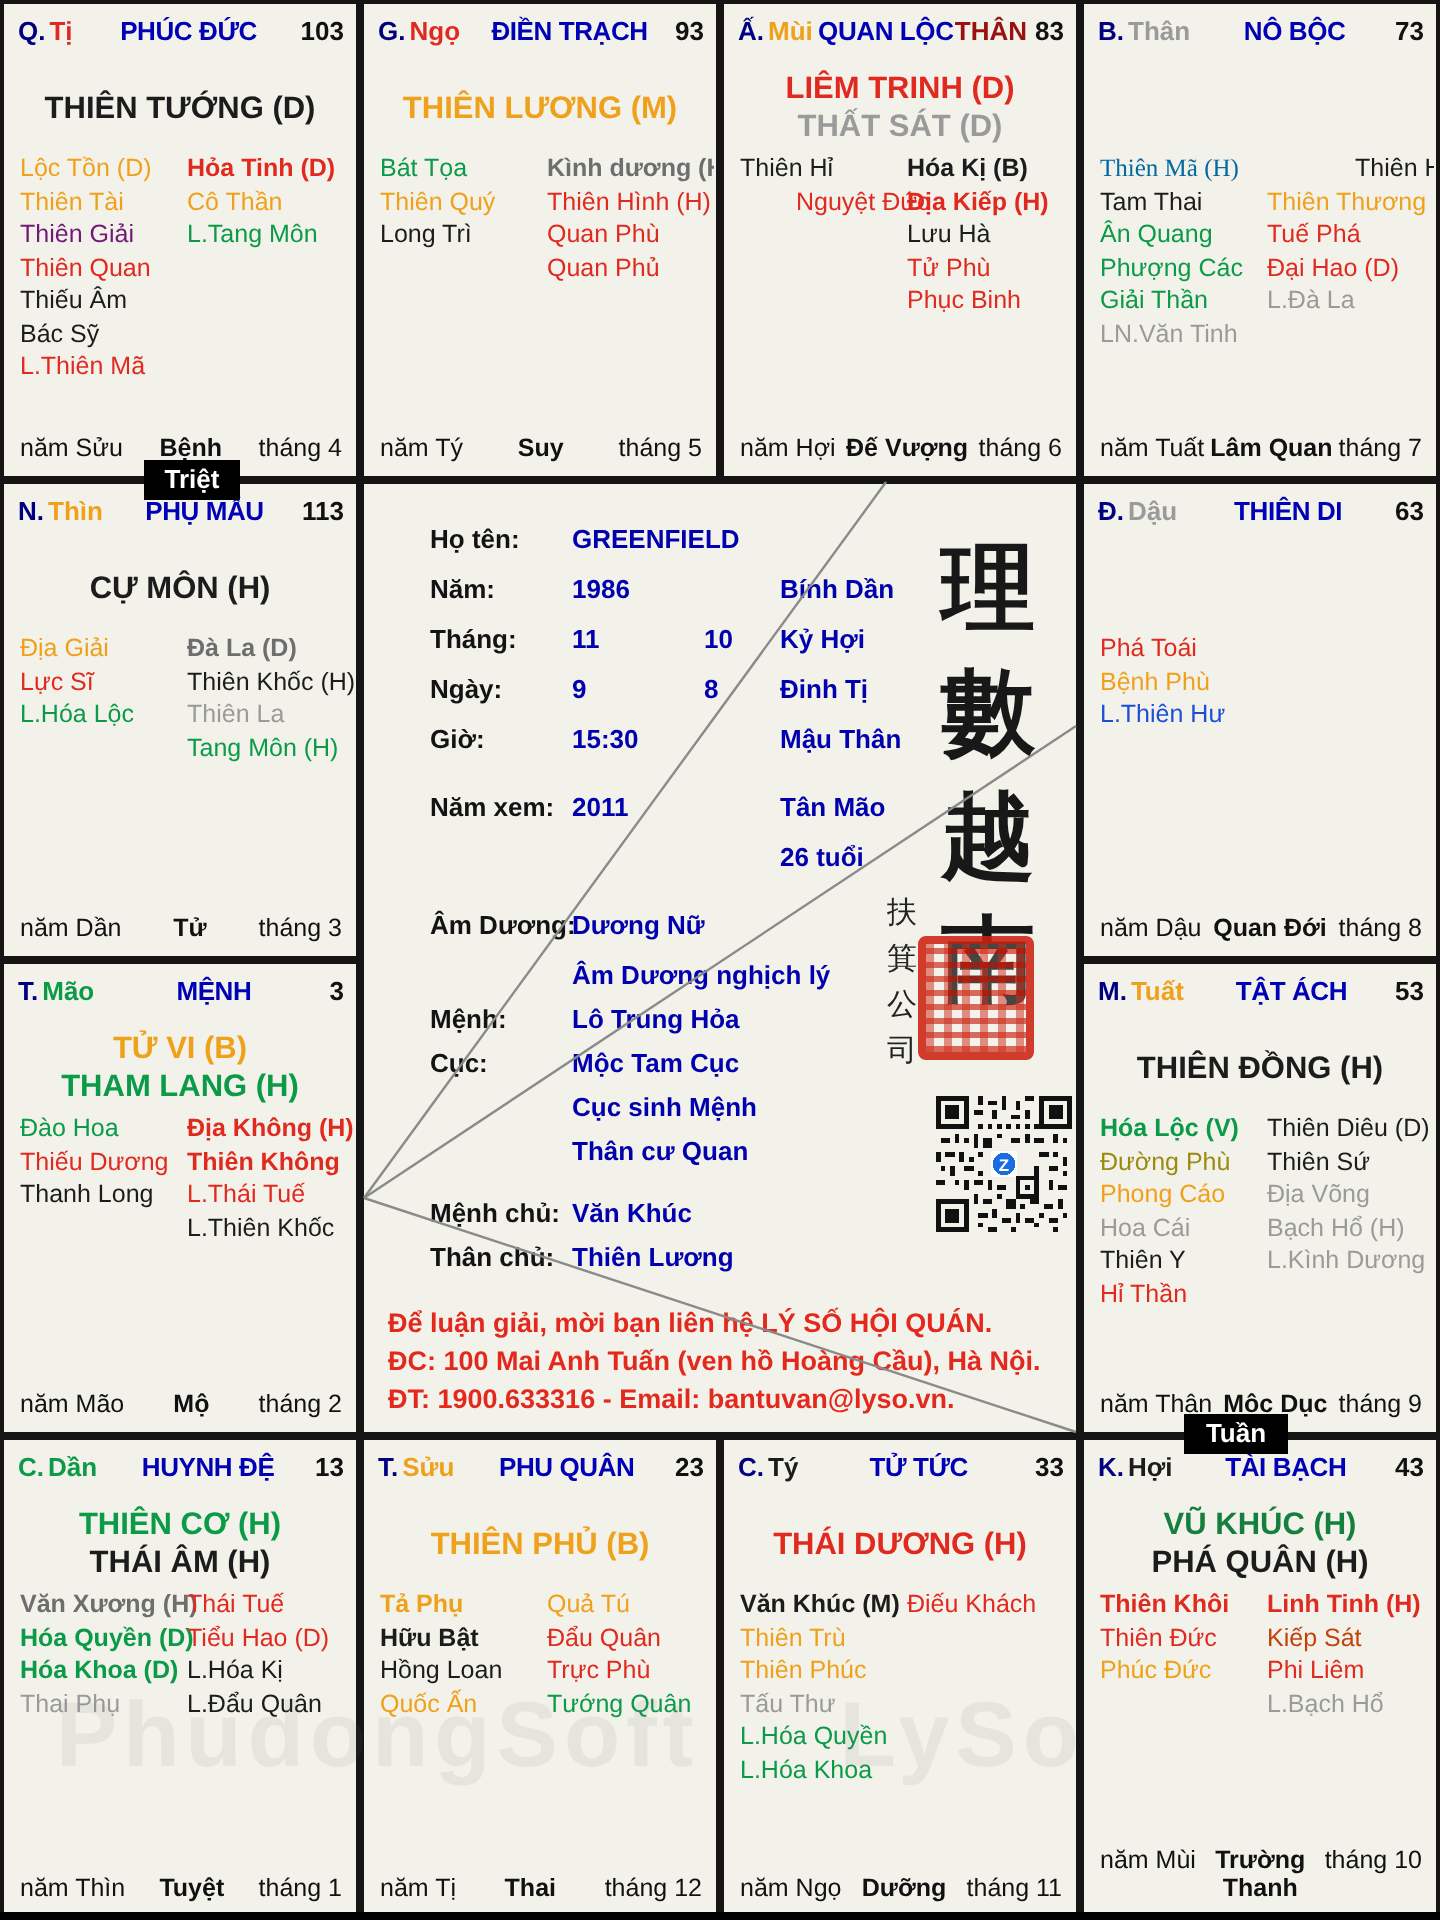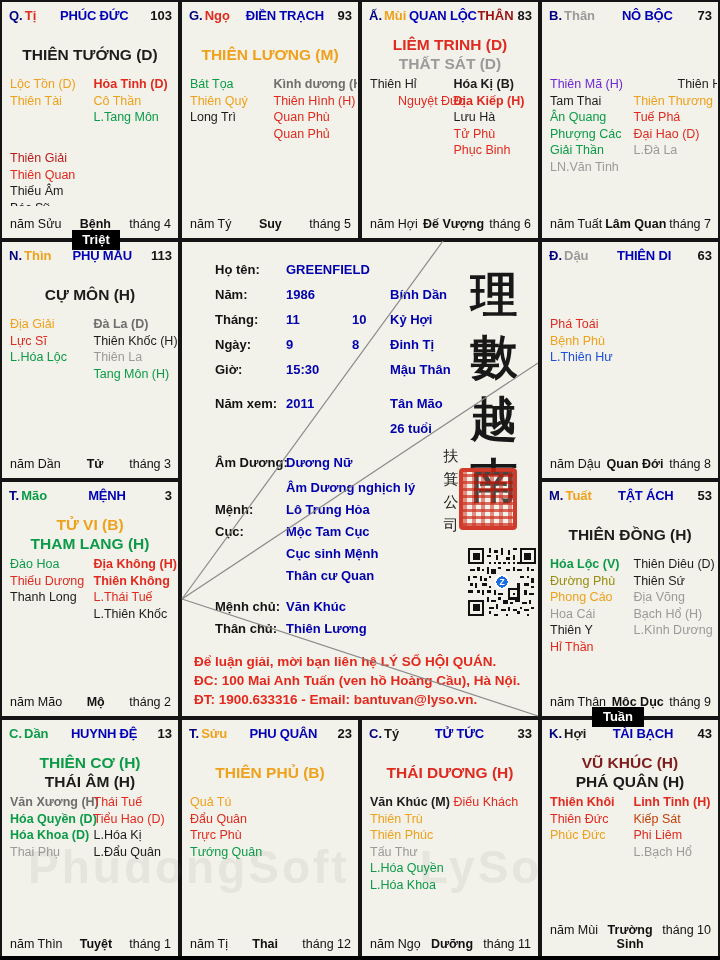--- a/index.html
+++ b/index.html
@@ -63,21 +63,21 @@
         <span class="nm">PHÚC ĐỨC</span>
         <span class="no">103</span>
       </div>
       <div class="mains">
         <div style="color: rgb(28, 28, 28);">THIÊN TƯỚNG (D)</div>
       </div>
       <div class="cols">
         <div class="col">
           <div style="color: rgb(239, 161, 28);">Lộc Tồn (D)</div>
           <div style="color: rgb(239, 161, 28);">Thiên Tài</div>
-          <div style="color: #b91c1c; margin-top: 41px;">Thiên Giải</div>
+          <div style="color: #701a75;">Thiên Giải</div>
           <div style="color: rgb(224, 42, 32);">Thiên Quan</div>
           <div style="color: rgb(28, 28, 28);">Thiếu Âm</div>
           <div style="color: rgb(28, 28, 28);">Bác Sỹ</div>
           <div style="color: rgb(224, 42, 32);">L.Thiên Mã</div>
         </div>
         <div class="col">
           <div style="color: rgb(224, 42, 32); font-weight: bold;">Hỏa Tinh (D)</div>
           <div style="color: rgb(239, 161, 28);">Cô Thần</div>
           <div style="color: rgb(11, 155, 72);">L.Tang Môn</div>
         </div>
@@ -151,21 +151,21 @@
   <div class="cell" style="left:540px;top:0;width:180px;height:240px;">
       <div class="ph">
         <span class="sb" style="color: rgb(0, 0, 128);">B. </span>
         <span class="sb" style="color: rgb(154, 154, 154);">Thân</span>
         <span class="nm">NÔ BỘC</span>
         <span class="no">73</span>
       </div>
       <div class="mains"></div>
       <div class="cols">
         <div class="col">
-          <div style="color: #6d28d9;">Thiên Mã (H)</div>
+          <div style="color: #0369a1; font-family: Liberation Serif, serif;">Thiên Mã (H)</div>
           <div style="color: rgb(28, 28, 28);">Tam Thai</div>
           <div style="color: rgb(11, 155, 72);">Ân Quang</div>
           <div style="color: rgb(11, 155, 72);">Phượng Các</div>
           <div style="color: rgb(11, 155, 72);">Giải Thần</div>
           <div style="color: rgb(154, 154, 154);">LN.Văn Tinh</div>
         </div>
         <div class="col">
           <div style="color: rgb(28, 28, 28); margin-left: 44px;">Thiên Hư (H)</div>
           <div style="color: rgb(239, 161, 28);">Thiên Thương</div>
           <div style="color: rgb(224, 42, 32);">Tuế Phá</div>
@@ -328,20 +328,26 @@
         <span class="sb" style="color: rgb(0, 0, 128);">T. </span>
         <span class="sb" style="color: rgb(239, 161, 28);">Sửu</span>
         <span class="nm">PHU QUÂN</span>
         <span class="no">23</span>
       </div>
       <div class="mains">
         <div style="color: rgb(239, 161, 28);">THIÊN PHỦ (B)</div>
       </div>
       <div class="cols">
         <div class="col">
+          <div style="color: rgb(239, 161, 28); font-weight: bold;">Tả Phụ</div>
+          <div style="color: rgb(28, 28, 28); font-weight: bold;">Hữu Bật</div>
+          <div style="color: rgb(28, 28, 28);">Hồng Loan</div>
+          <div style="color: rgb(239, 161, 28);">Quốc Ấn</div>
+        </div>
+        <div class="col">
           <div style="color: rgb(239, 161, 28);">Quả Tú</div>
           <div style="color: rgb(224, 42, 32);">Đẩu Quân</div>
           <div style="color: rgb(224, 42, 32);">Trực Phù</div>
           <div style="color: rgb(11, 155, 72);">Tướng Quân</div>
         </div>
       </div>
       <div class="pf">
         <span>năm Tị</span>
         <span class="st">Thai</span>
         <span>tháng 12</span>
@@ -377,39 +383,39 @@
       </div>
     </div>
   <div class="cell" style="left:540px;top:718px;width:180px;height:242px;">
       <div class="ph">
         <span class="sb" style="color: rgb(0, 0, 128);">K. </span>
         <span class="sb" style="color: rgb(28, 28, 28);">Hợi</span>
         <span class="nm">TÀI BẠCH</span>
         <span class="no">43</span>
       </div>
       <div class="mains">
-        <div style="color: #7f1d1d;">VŨ KHÚC (H)</div>
+        <div style="color: #15803d;">VŨ KHÚC (H)</div>
         <div style="color: rgb(28, 28, 28);">PHÁ QUÂN (H)</div>
       </div>
       <div class="cols">
         <div class="col">
           <div style="color: rgb(224, 42, 32); font-weight: bold;">Thiên Khôi</div>
           <div style="color: rgb(224, 42, 32);">Thiên Đức</div>
           <div style="color: rgb(239, 161, 28);">Phúc Đức</div>
         </div>
         <div class="col">
           <div style="color: rgb(224, 42, 32); font-weight: bold;">Linh Tinh (H)</div>
           <div style="color: #c2410c;">Kiếp Sát</div>
           <div style="color: rgb(224, 42, 32);">Phi Liêm</div>
           <div style="color: rgb(154, 154, 154);">L.Bạch Hổ</div>
         </div>
       </div>
       <div class="pf">
         <span>năm Mùi</span>
-        <span class="st">Trường Sinh</span>
+        <span class="st">Trường Thanh</span>
         <span>tháng 10</span>
       </div>
     </div>
 
   <div id="center">
     <div class="crows">
         <div class="crow">
           <span class="lb">Họ tên:</span>
           <span class="vv v1">GREENFIELD</span>
         </div>

